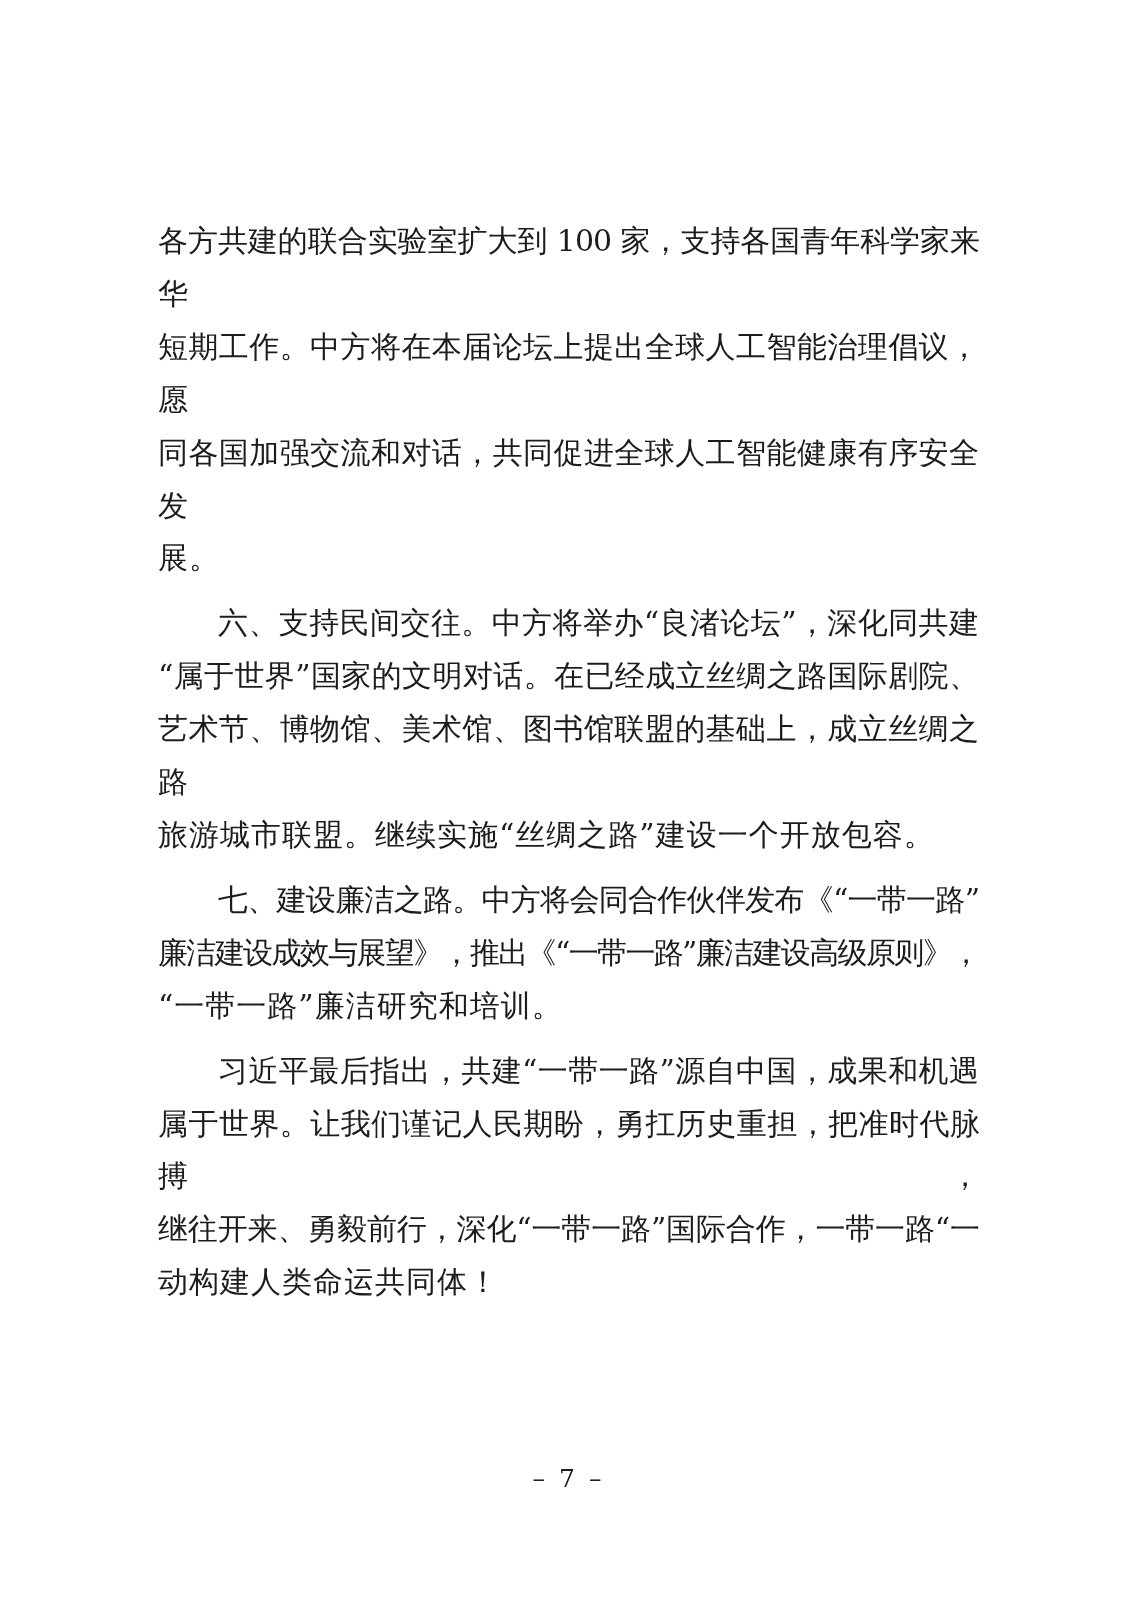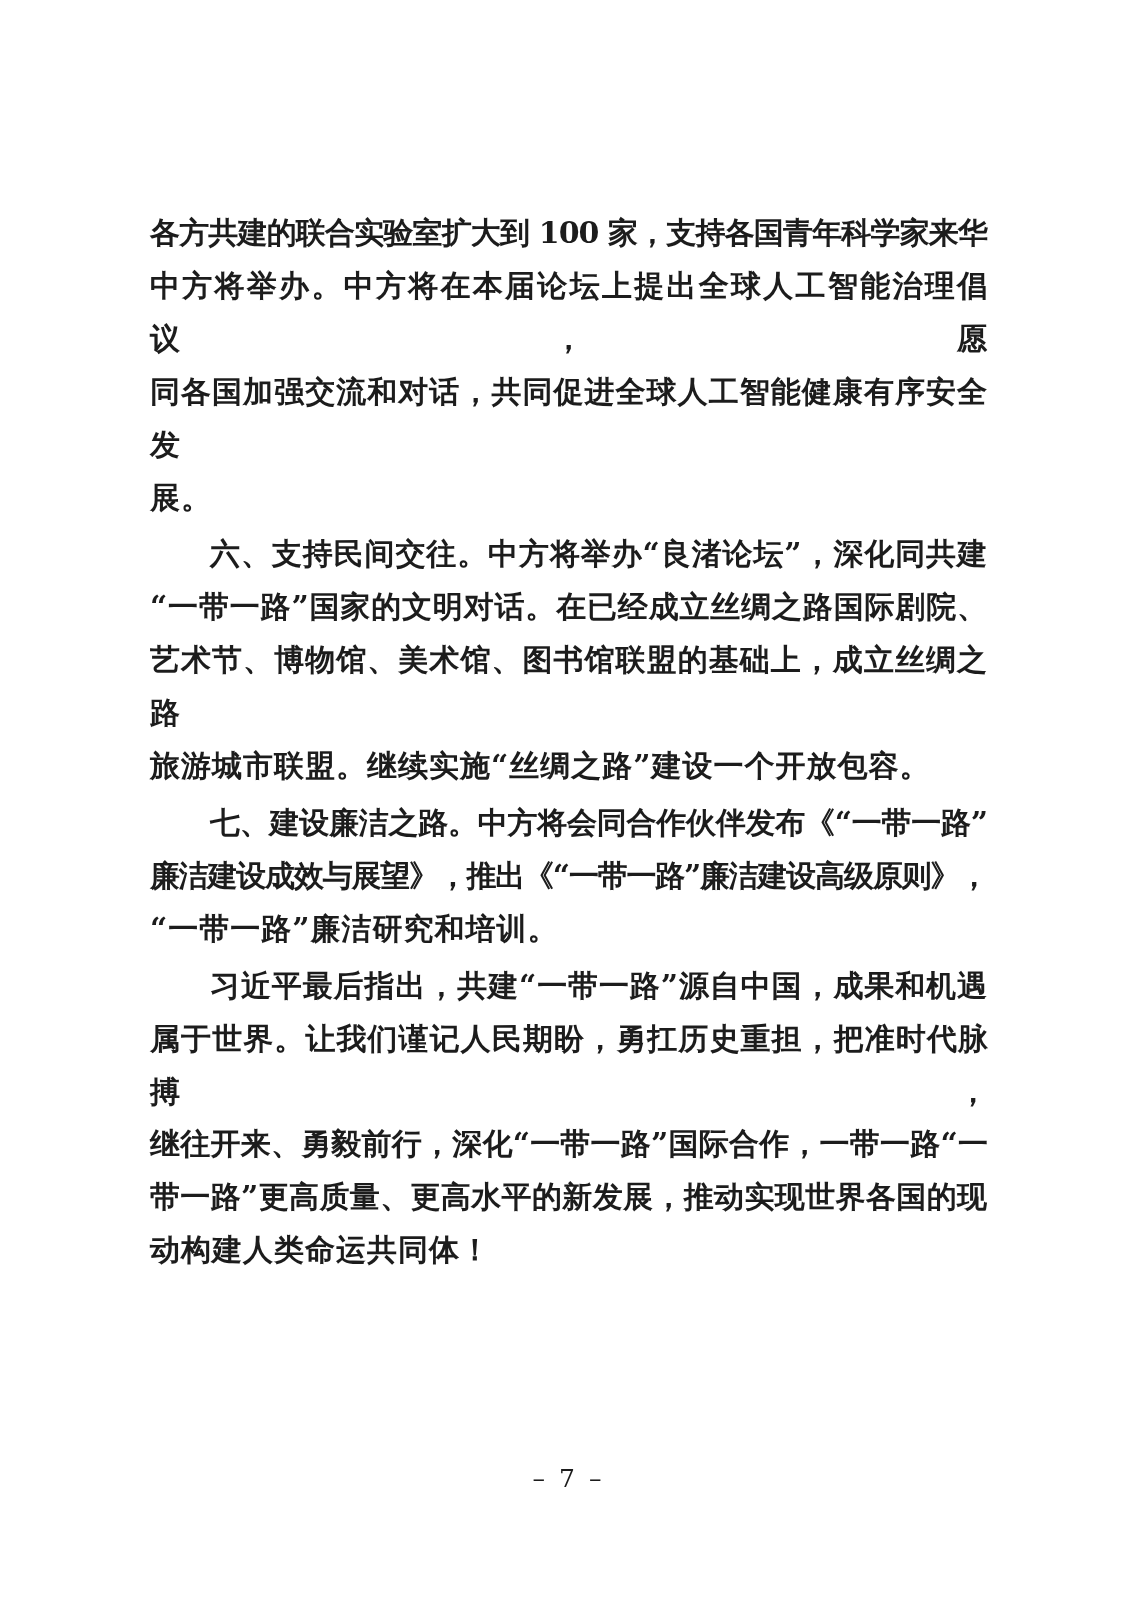--- a/index.html
+++ b/index.html
@@ -21,21 +21,21 @@
   .doc-body {
     position: absolute;
     left: 146px;
     top: 203px;
     width: 845px;
     color: #1c1c1c;
     font-size: 30px;
     line-height: 52.9px;
     font-weight: 400;
   }
-  .paragraph { margin: 4px; padding: 0; font-weight: bold; }
+  .paragraph { margin: 12px; padding: 0; }
   .line {
     text-align: justify;
     text-align-last: justify;
     white-space: normal;
   }
   .line.indent { text-indent: 60px; }
   .line.end   { text-align-last: left; letter-spacing: 1px; }
   .line.tight1 { letter-spacing: -1px; }
   .line.tight2 { letter-spacing: -2px; }
   .footer-pagenum {
@@ -49,37 +49,36 @@
     letter-spacing: 3px;
   }
 </style>
 </head>
 <body>
 
 <div class="page">
   <div class="doc-body" id="doc-body">
       <div class="paragraph">
         <div class="line fill tight1">各方共建的联合实验室扩大到 100 家，支持各国青年科学家来华</div>
-        <div class="line fill">中方将举办。中方将在本届论坛上提出全球人工智能治理倡议，愿</div>
+        <div class="line fill">短期工作。中方将在本届论坛上提出全球人工智能治理倡议，愿</div>
         <div class="line fill">同各国加强交流和对话，共同促进全球人工智能健康有序安全发</div>
         <div class="line end">展。</div>
       </div>
       <div class="paragraph">
         <div class="line fill indent">六、支持民间交往。中方将举办“良渚论坛”，深化同共建</div>
-        <div class="line fill">“一带一路”国家的文明对话。在已经成立丝绸之路国际剧院、</div>
+        <div class="line fill">“属于世界”国家的文明对话。在已经成立丝绸之路国际剧院、</div>
         <div class="line fill">艺术节、博物馆、美术馆、图书馆联盟的基础上，成立丝绸之路</div>
         <div class="line end">旅游城市联盟。继续实施“丝绸之路”建设一个开放包容。</div>
       </div>
       <div class="paragraph">
         <div class="line fill indent tight1">七、建设廉洁之路。中方将会同合作伙伴发布《“一带一路”</div>
         <div class="line fill tight2">廉洁建设成效与展望》，推出《“一带一路”廉洁建设高级原则》，</div>
         <div class="line end">“一带一路”廉洁研究和培训。</div>
       </div>
       <div class="paragraph">
         <div class="line fill indent">习近平最后指出，共建“一带一路”源自中国，成果和机遇</div>
         <div class="line fill tight1">属于世界。让我们谨记人民期盼，勇扛历史重担，把准时代脉搏，</div>
         <div class="line fill tight1">继往开来、勇毅前行，深化“一带一路”国际合作，一带一路“一</div>
-        <div class="line fill">带一路”更高质量、更高水平的新发展，推动实现世界各国的现</div>
         <div class="line end">动构建人类命运共同体！</div>
       </div>
     </div>
   <div class="footer-pagenum">– 7 –</div>
 </div>
 
 </body></html>

